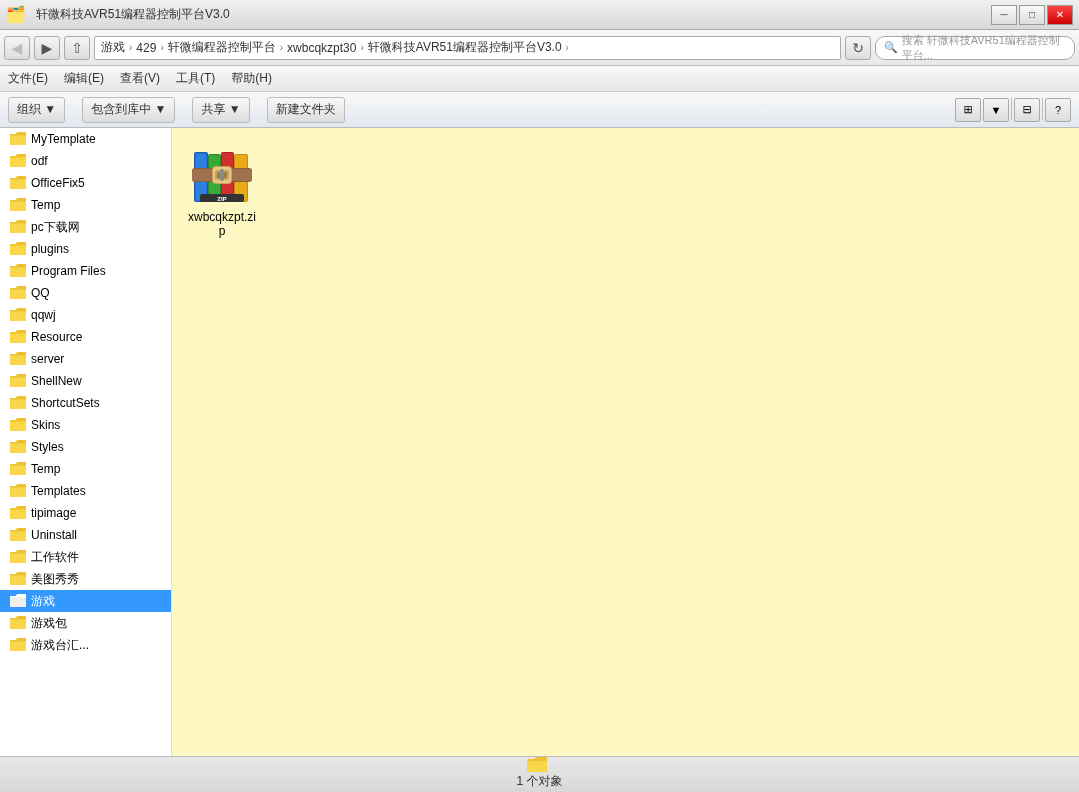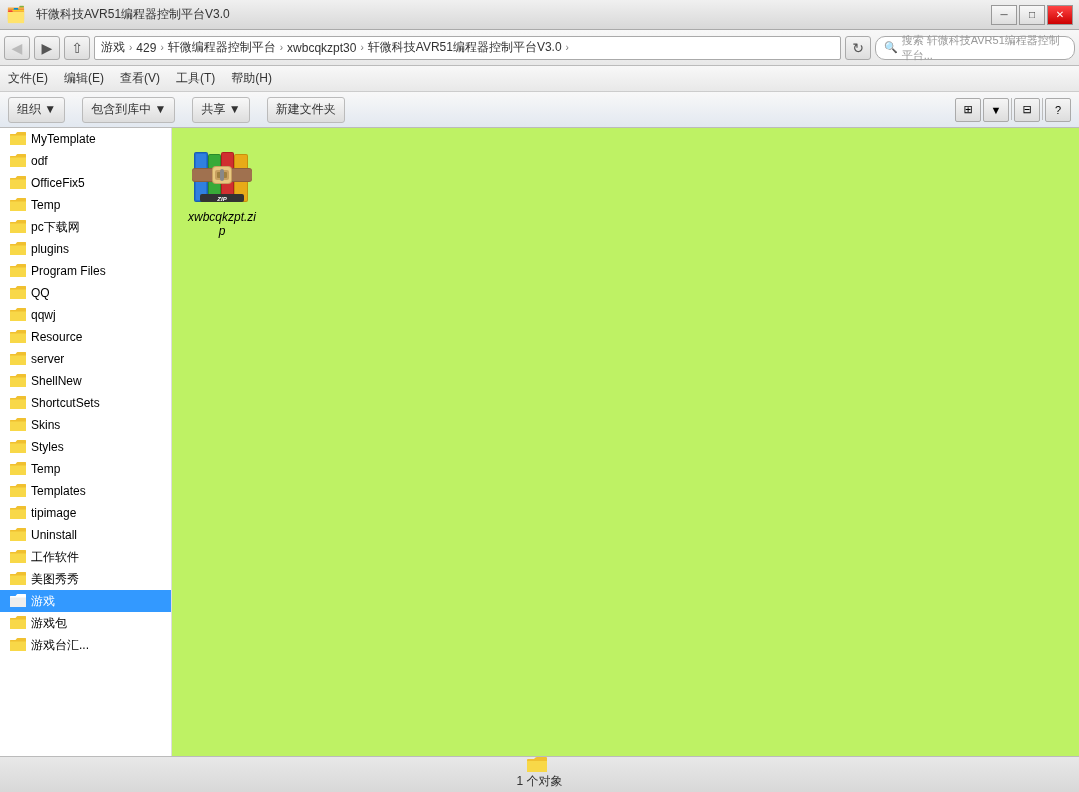--- a/index.html
+++ b/index.html
@@ -223,28 +223,27 @@
     }
     .folder-name {
       font-size: 12px;
       overflow: hidden;
       text-overflow: ellipsis;
     }
 
     
     .content-area {
       flex: 1;
-      background: #bef264;
+      background: #fef9c3;
       padding: 10px;
       display: flex;
       flex-wrap: wrap;
       align-content: flex-start;
       gap: 8px;
       overflow-y: auto;
-      font-style: italic;
     }
 
     
     .file-item {
       display: flex;
       flex-direction: column;
       align-items: center;
       width: 80px;
       cursor: pointer;
       padding: 4px;

